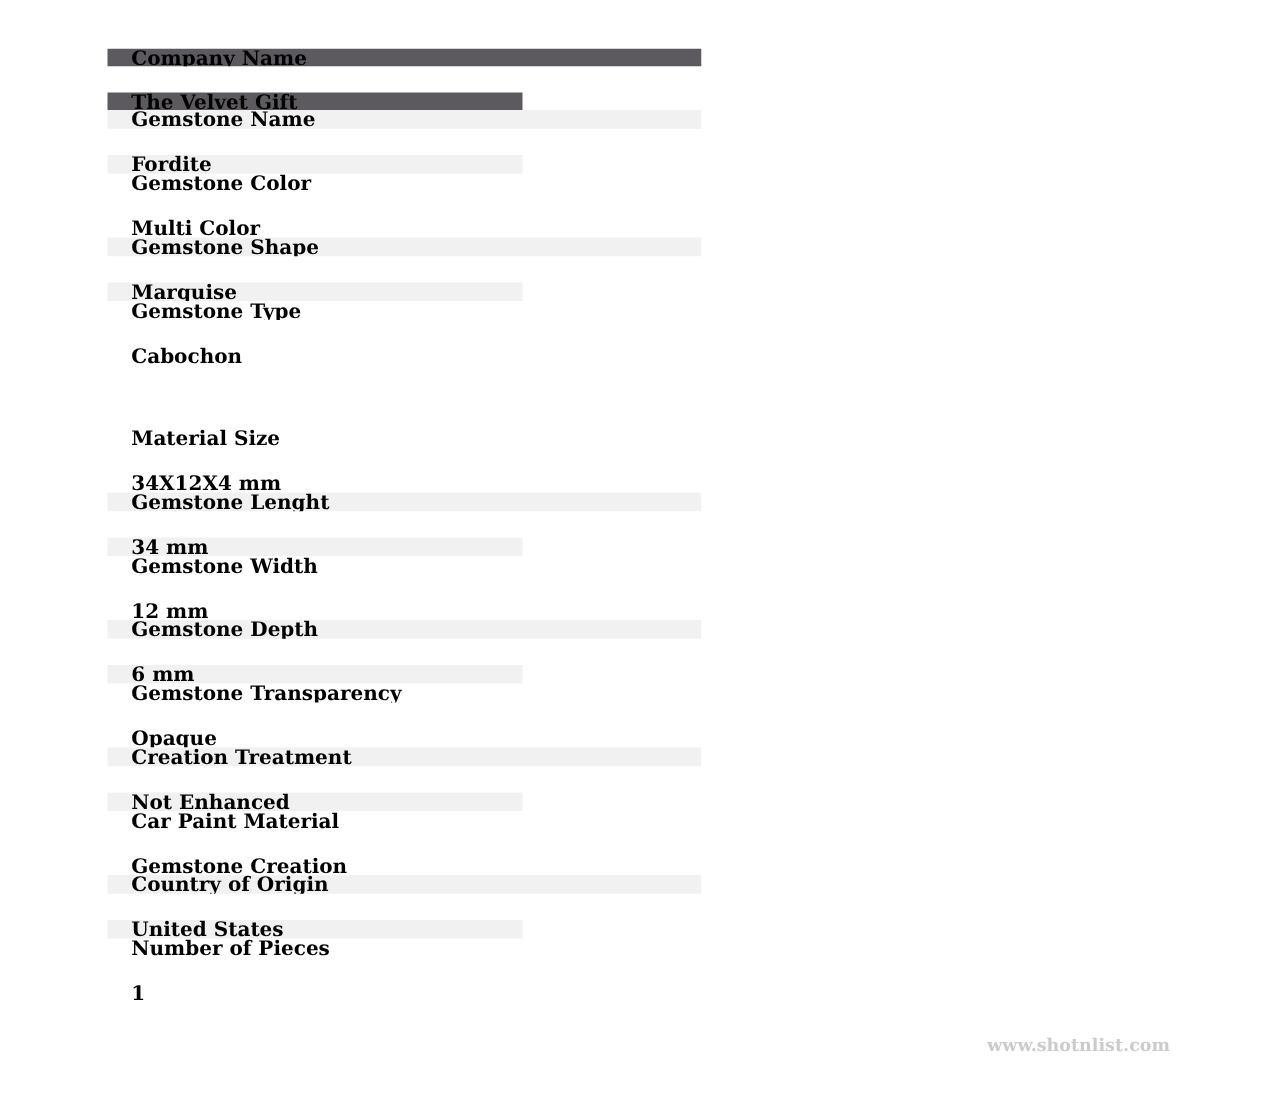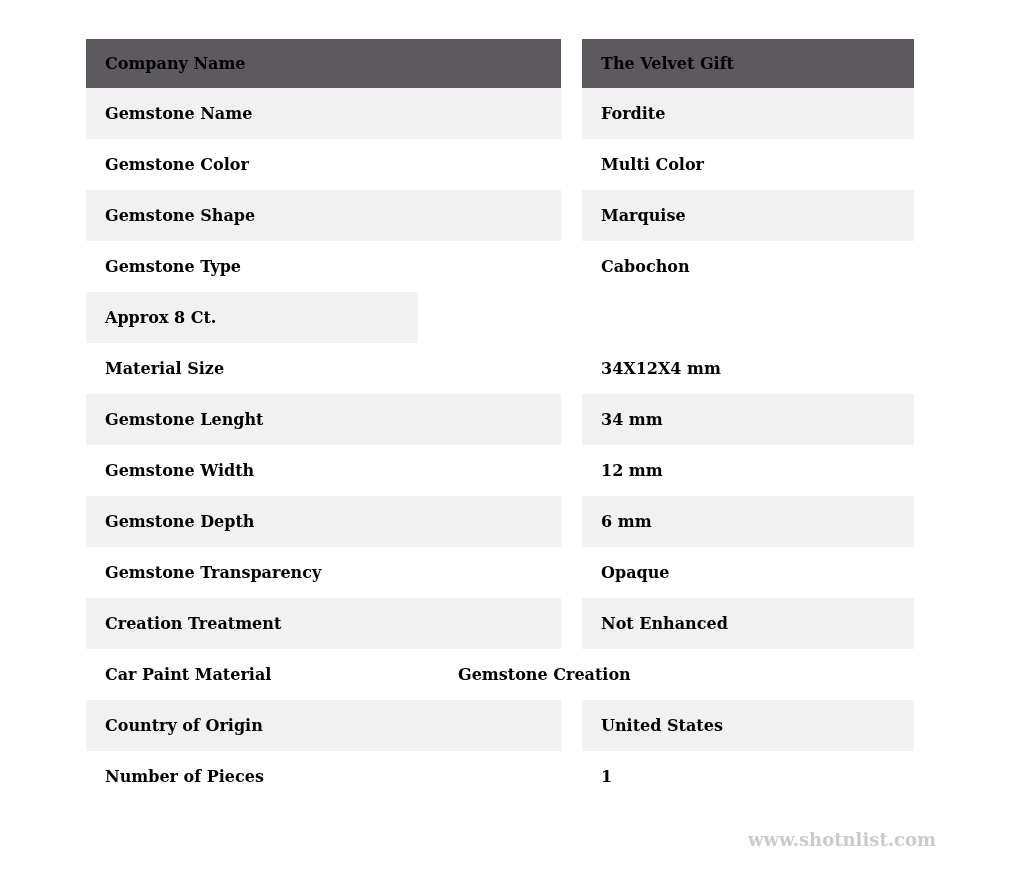--- a/index.html
+++ b/index.html
@@ -25,20 +25,21 @@
   .spec-table {
     position: absolute;
     left: 86px;
     top: 39px;
     width: 853px;
   }
   .row {
     display: flex;
     gap: 21px;
     height: 51px;
+    flex-direction: column;
   }
   .row.header-row { height: 49px; }
   .cell {
     display: flex;
     align-items: center;
     padding-left: 19px;
     font-weight: bold;
     font-size: 16px;
     color: var(--text-color);
     overflow: hidden;
@@ -47,21 +48,21 @@
   .cell.label-cell { width: 475px; }
   .cell.value-cell { width: 332px; }
   .header-row .cell { background: var(--header-bg); }
   .rows-container .row:nth-child(odd)  .cell { background: var(--stripe-bg); }
   .rows-container .row:nth-child(even) .cell { background: var(--row-bg); }
   .watermark {
     position: absolute;
     top: 829px;
     right: 88px;
     font-weight: bold;
-    font-size: 18px;
+    font-size: 14px;
     color: var(--watermark-color);
   }
 </style>
 </head>
 <body>
 
 <div class="spec-table">
   <div class="row header-row">
     <div class="cell label-cell">Company Name</div>
     <div class="cell value-cell">The Velvet Gift</div>
@@ -81,21 +82,20 @@
     <div class="cell label-cell">Gemstone Shape</div>
     <div class="cell value-cell">Marquise</div>
   </div>
 
   <div class="row">
     <div class="cell label-cell">Gemstone Type</div>
     <div class="cell value-cell">Cabochon</div>
   </div>
 
   <div class="row">
-    <div class="cell value-cell">Approx 8 Ct.</div>
   </div>
 
   <div class="row">
     <div class="cell label-cell">Material Size</div>
     <div class="cell value-cell">34X12X4 mm</div>
   </div>
 
   <div class="row">
     <div class="cell label-cell">Gemstone Lenght</div>
     <div class="cell value-cell">34 mm</div>

